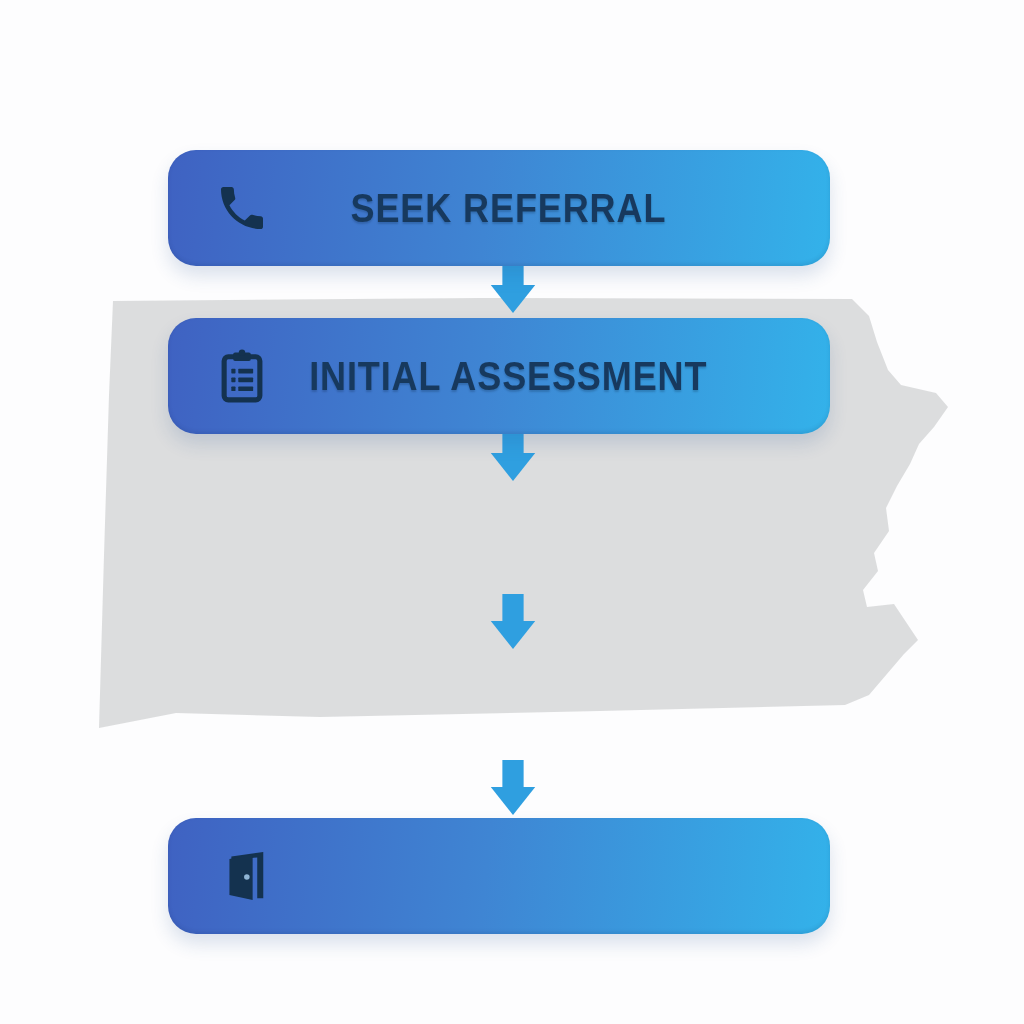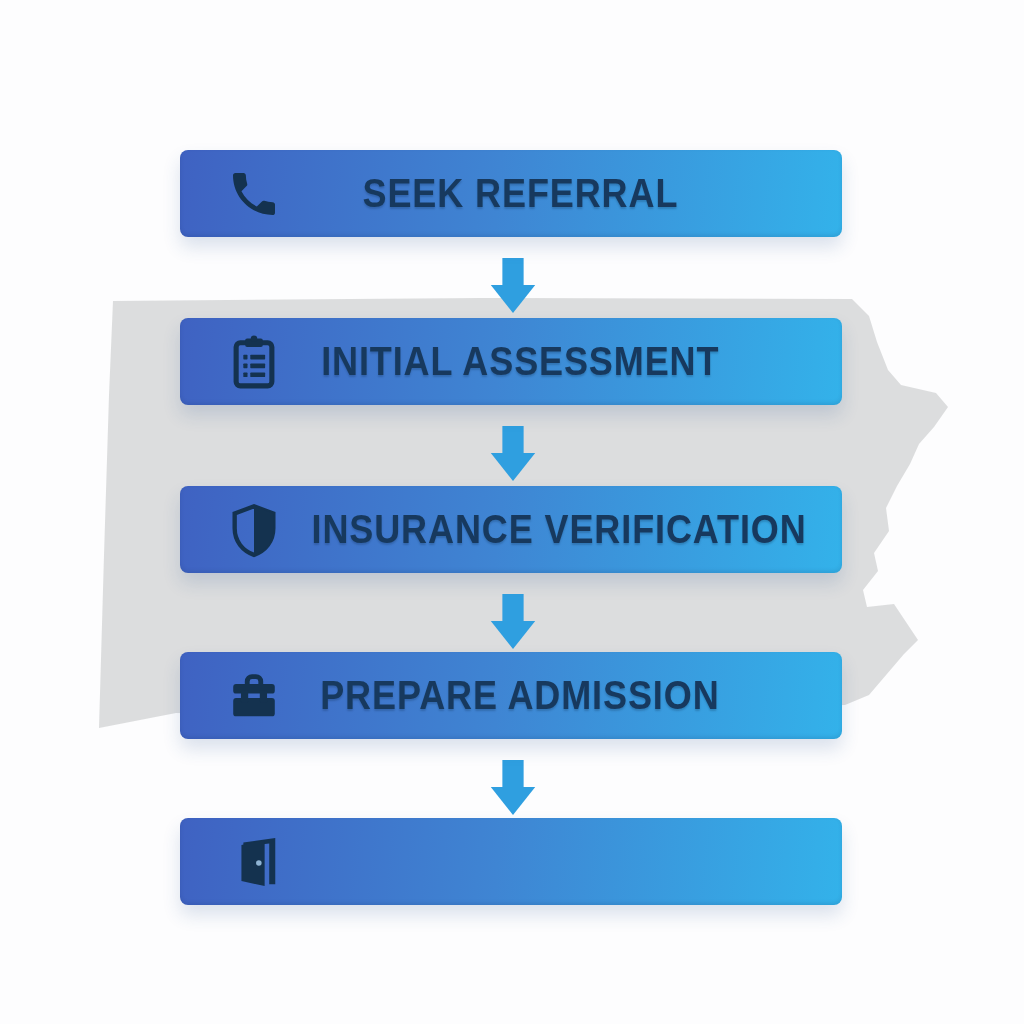--- a/index.html
+++ b/index.html
@@ -21,23 +21,23 @@
   }
   .stage{
     position:relative;
     width:1024px;height:1024px;
   }
   .silhouette{
     position:absolute;left:0;top:0;z-index:0;
   }
   .step{
     position:absolute;
-    left:180px;
-    width:662px;height:87px;
-    border-radius:8px;
+    left:168px;
+    width:662px;height:116px;
+    border-radius:28px;
     background:linear-gradient(96deg,var(--step_gradient_start) 0%,var(--step_gradient_mid) 48%,var(--step_gradient_end) 100%);
     box-shadow:0 10px 18px rgba(40,80,140,.16), inset 0 -2px 4px rgba(10,30,70,.12);
     display:flex;align-items:center;
     z-index:2;
   }
   .step .icon-wrap{
     margin-left:44px;
     width:60px;height:60px;
     display:flex;align-items:center;justify-content:center;
     flex:0 0 auto;
@@ -113,47 +113,26 @@
       </svg>
     </span>
     <span class="label"><span class="inner">INITIAL ASSESSMENT</span></span>
   </div>
 
   <svg class="flow-arrow" style="top:426px" viewBox="0 0 48 58">
     <rect x="13" y="0" width="22" height="30" fill="currentColor"></rect>
     <polygon points="1,28 47,28 24,57" fill="currentColor"></polygon>
   </svg>
 
-  <div class="step" style="top:486px">
-    <span class="icon-wrap">
-      <svg class="icon-svg" width="58" height="58" viewBox="0 0 24 24">
-        <path d="M12 2.2 L20 5.2 V11.3 C20 16.7 16.7 20.6 12 22.3 C7.3 20.6 4 16.7 4 11.3 V5.2 Z" fill="none" stroke="currentColor" stroke-width="1.8"></path>
-        <path d="M12 2.2 L20 5.2 V11.3 C20 16.7 16.7 20.6 12 22.3 Z" fill="currentColor"></path>
-      </svg>
-    </span>
-    <span class="label"><span class="inner">INSURANCE VERIFICATION</span></span>
-  </div>
 
   <svg class="flow-arrow" style="top:594px" viewBox="0 0 48 58">
     <rect x="13" y="0" width="22" height="30" fill="currentColor"></rect>
     <polygon points="1,28 47,28 24,57" fill="currentColor"></polygon>
   </svg>
 
-  <div class="step" style="top:652px">
-    <span class="icon-wrap">
-      <svg class="icon-svg" width="58" height="58" viewBox="0 0 24 24">
-        <path d="M9.2 7.2 V6 a2 2 0 0 1 2-2 h1.6 a2 2 0 0 1 2 2 v1.2" fill="none" stroke="currentColor" stroke-width="2"></path>
-        <rect x="3.4" y="7" width="17.2" height="4" rx="1.2" fill="currentColor"></rect>
-        <rect x="3.4" y="12.8" width="17.2" height="7.6" rx="1.2" fill="currentColor"></rect>
-        <rect x="6.6" y="9.6" width="3" height="5" rx="0.5" fill="currentColor"></rect>
-        <rect x="14.4" y="9.6" width="3" height="5" rx="0.5" fill="currentColor"></rect>
-      </svg>
-    </span>
-    <span class="label"><span class="inner">PREPARE ADMISSION</span></span>
-  </div>
 
   <svg class="flow-arrow" style="top:760px" viewBox="0 0 48 58">
     <rect x="13" y="0" width="22" height="30" fill="currentColor"></rect>
     <polygon points="1,28 47,28 24,57" fill="currentColor"></polygon>
   </svg>
 
   <div class="step" style="top:818px">
     <span class="icon-wrap">
       <svg class="icon-svg" width="58" height="58" viewBox="0 0 24 24">
         <path d="M7.6 3.9 L20.8 2.1 L20.8 21.2 L18.3 21.2 L18.3 4.3 L7.6 5.6 Z" fill="currentColor"></path>

